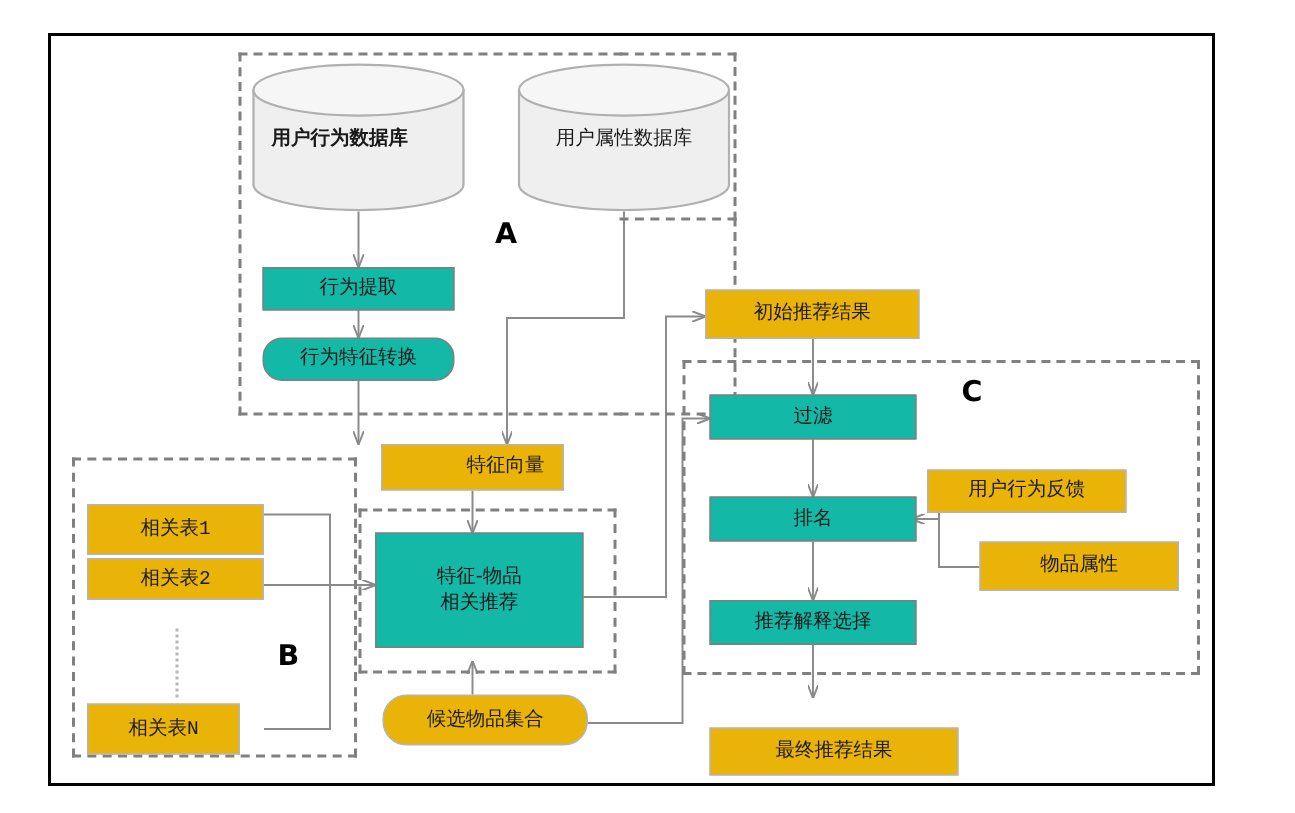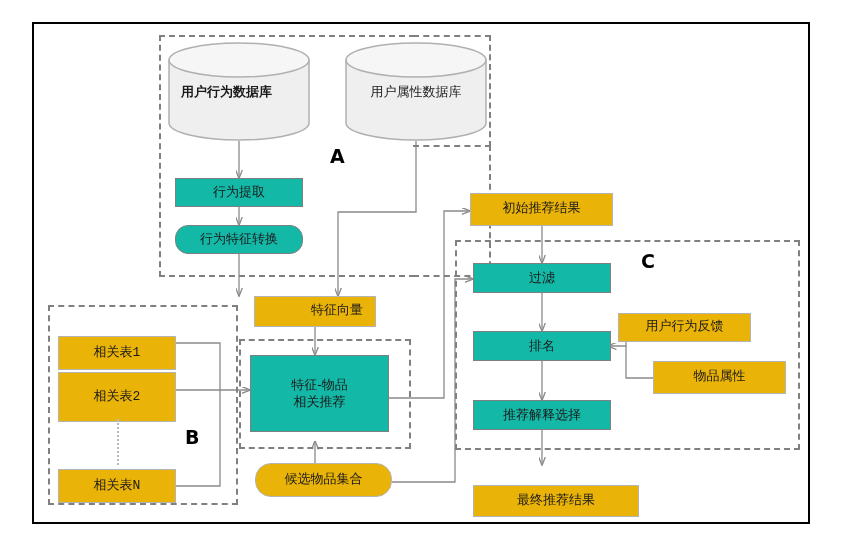--- a/index.html
+++ b/index.html
@@ -187,25 +187,25 @@
   </div>
 
   <div class="node dark" style="left:175px; top:178px; width:128px; height:29px;">行为提取</div>
 
   <div class="node dark" style="left:175px; top:225px; width:128px; height:29px;border-radius:13px;">行为特征转换</div>
 
   <div class="node light" style="left:254px; top:296px; width:122px; height:31px;padding-left:44px;">特征向量</div>
 
   <div class="node light" style="left:58px; top:325px; width:118px; height:34px;margin-top:11px;">相关表1</div>
 
-  <div class="node light" style="left:58px; top:372px; width:118px; height:50px;text-align:center;">相关表2</div>
+  <div class="node light" style="left:58px; top:372px; width:118px; height:28px;text-align:center;">相关表2</div>
 
   <div class="ellipsis-dots" style="left:117px; top:419px;"></div>
 
-  <div class="node light" style="left:58px; top:469px; width:118px; height:34px;">相关表N</div>
+  <div class="node light" style="left:58px; top:469px; width:102px; height:34px;">相关表N</div>
 
   <div class="node dark" style="left:250px; top:355px; width:139px; height:77px;">特征-物品
 相关推荐</div>
 
   <div class="node light" style="left:255px; top:463px; width:137px; height:34px;border-radius:16px;">候选物品集合</div>
 
   <div class="node light" style="left:470px; top:193px; width:143px; height:33px;">初始推荐结果</div>
 
   <div class="node dark" style="left:473px; top:263px; width:138px; height:30px;">过滤</div>
 

